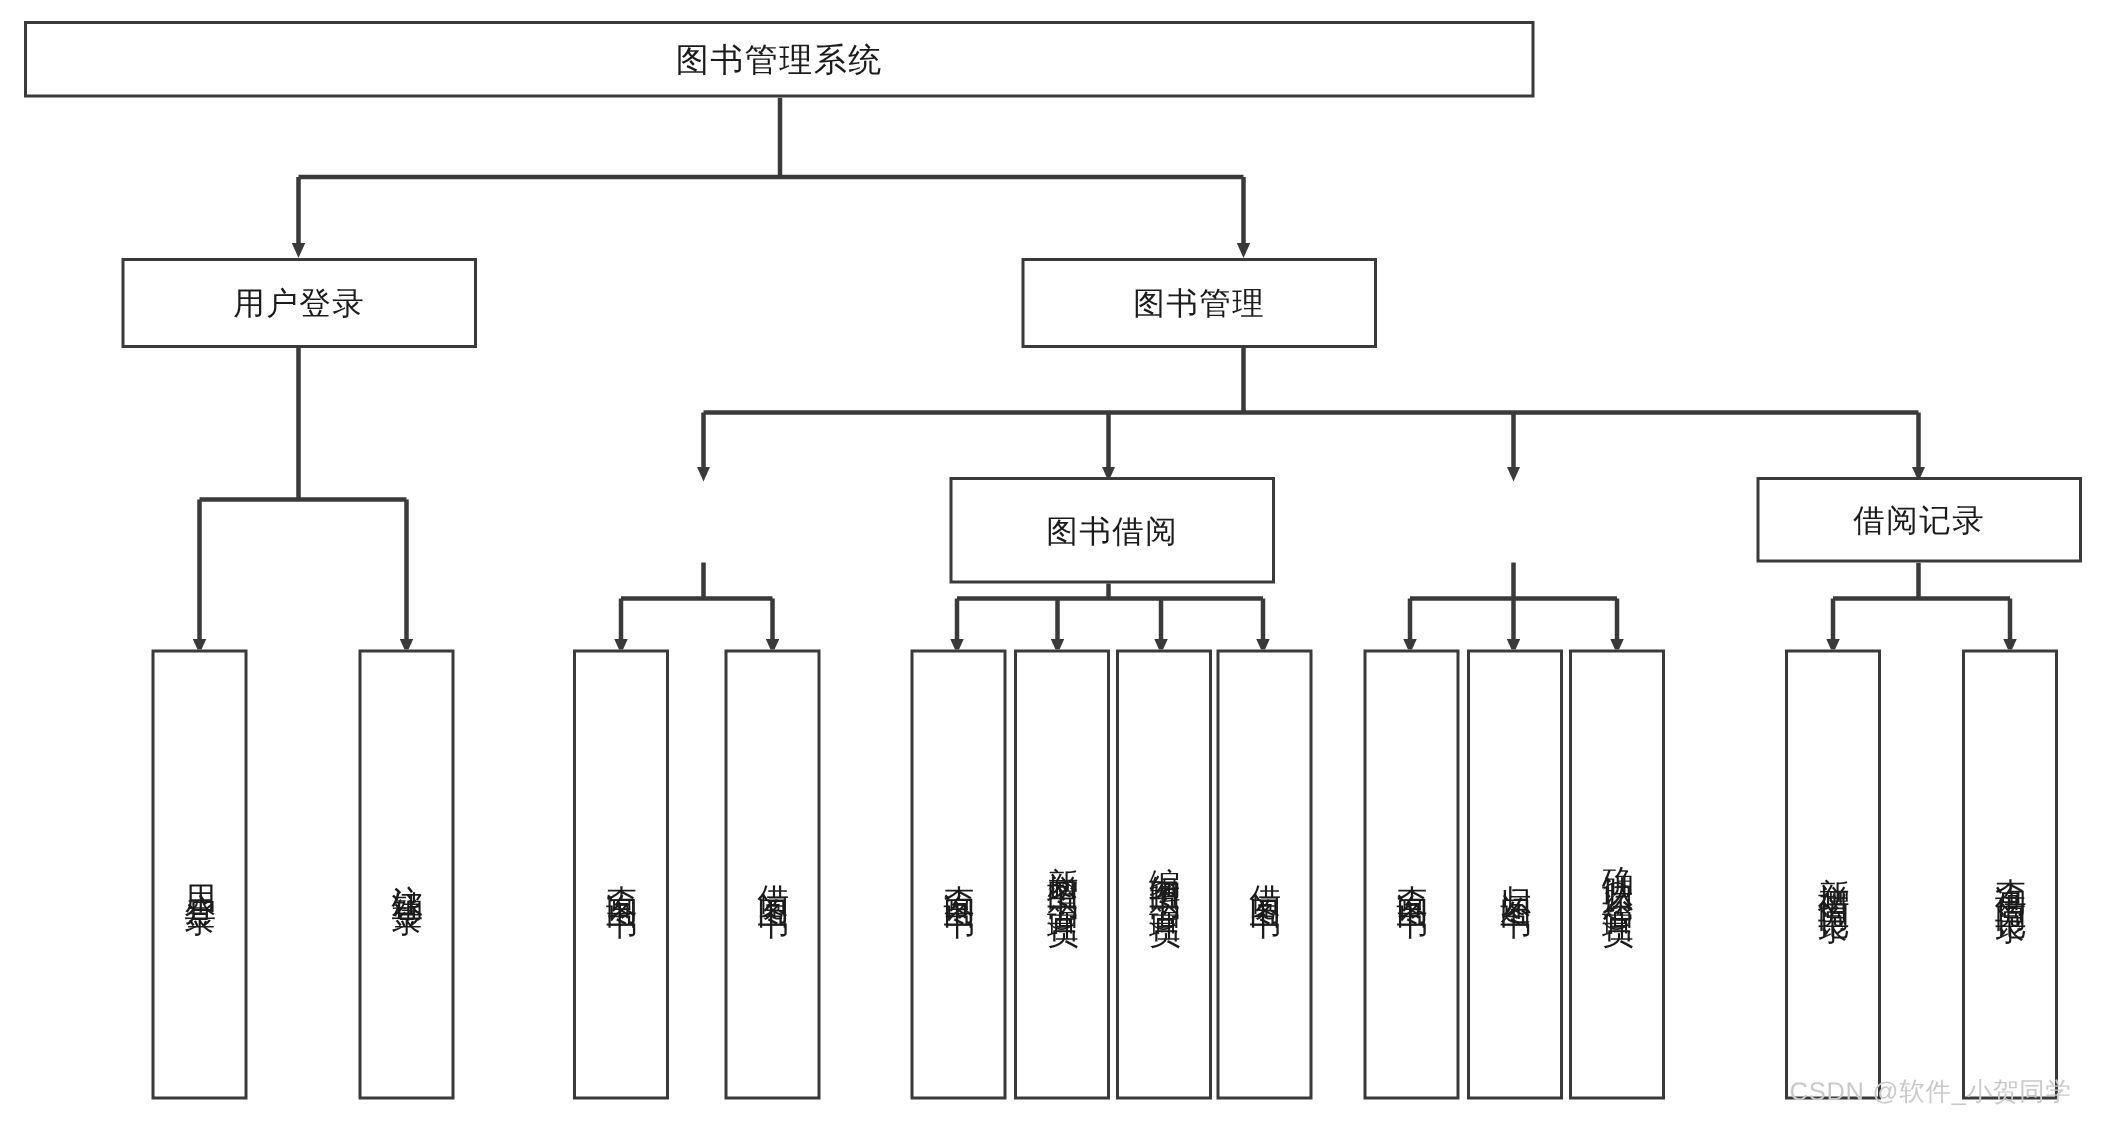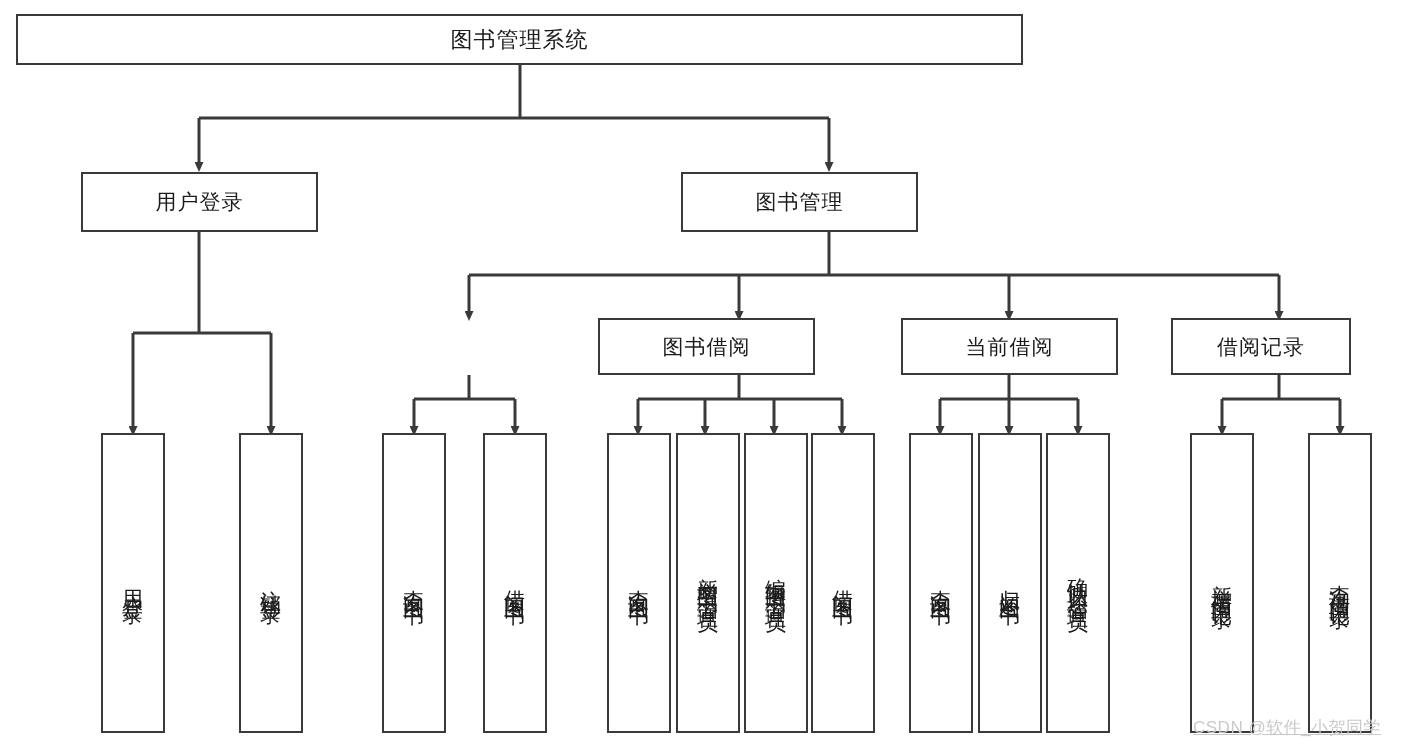--- a/index.html
+++ b/index.html
@@ -119,27 +119,24 @@
     <span>图书管理系统</span>
   </div>
 
   <div class="node horiz" style="left:81px; top:172px; width:237px; height:60px;">
     <span>用户登录</span>
   </div>
   <div class="node horiz" style="left:681px; top:172px; width:237px; height:60px;">
     <span>图书管理</span>
   </div>
 
-  <div class="node horiz" style="left:598px; top:318px; width:217px; height:57px;">
+  <div class="node horiz" style="left:633px; top:318px; width:217px; height:71px;">
     <span>图书借阅</span>
   </div>
-  <div class="node horiz" style="left:901px; top:318px; width:217px; height:57px;">
-    <span>当前借阅</span>
-  </div>
-  <div class="node horiz" style="left:1171px; top:318px; width:180px; height:57px;">
+  <div class="node horiz" style="left:1171px; top:318px; width:217px; height:57px;">
     <span>借阅记录</span>
   </div>
 
   <div class="node vert" style="left:101px; top:433px; width:64px; height:300px;">
     <span class="vlabel">用户登录</span>
   </div>
   <div class="node vert" style="left:239px; top:433px; width:64px; height:300px;">
     <span class="vlabel">注销登录</span>
   </div>
 
@@ -173,17 +170,17 @@
     <span class="vlabel">确认归还（管理员）</span>
   </div>
 
   <div class="node vert" style="left:1190px; top:433px; width:64px; height:300px;">
     <span class="vlabel">新增借阅记录</span>
   </div>
   <div class="node vert" style="left:1308px; top:433px; width:64px; height:300px;">
     <span class="vlabel">查询借阅记录</span>
   </div>
 
-  <div class="watermark" style="left:1193px; top:716px;text-decoration:underline;">
+  <div class="watermark" style="left:1193px; top:716px;">
     <span>CSDN @软件_小贺同学</span>
   </div>
 
 </div>
 
 </body></html>

